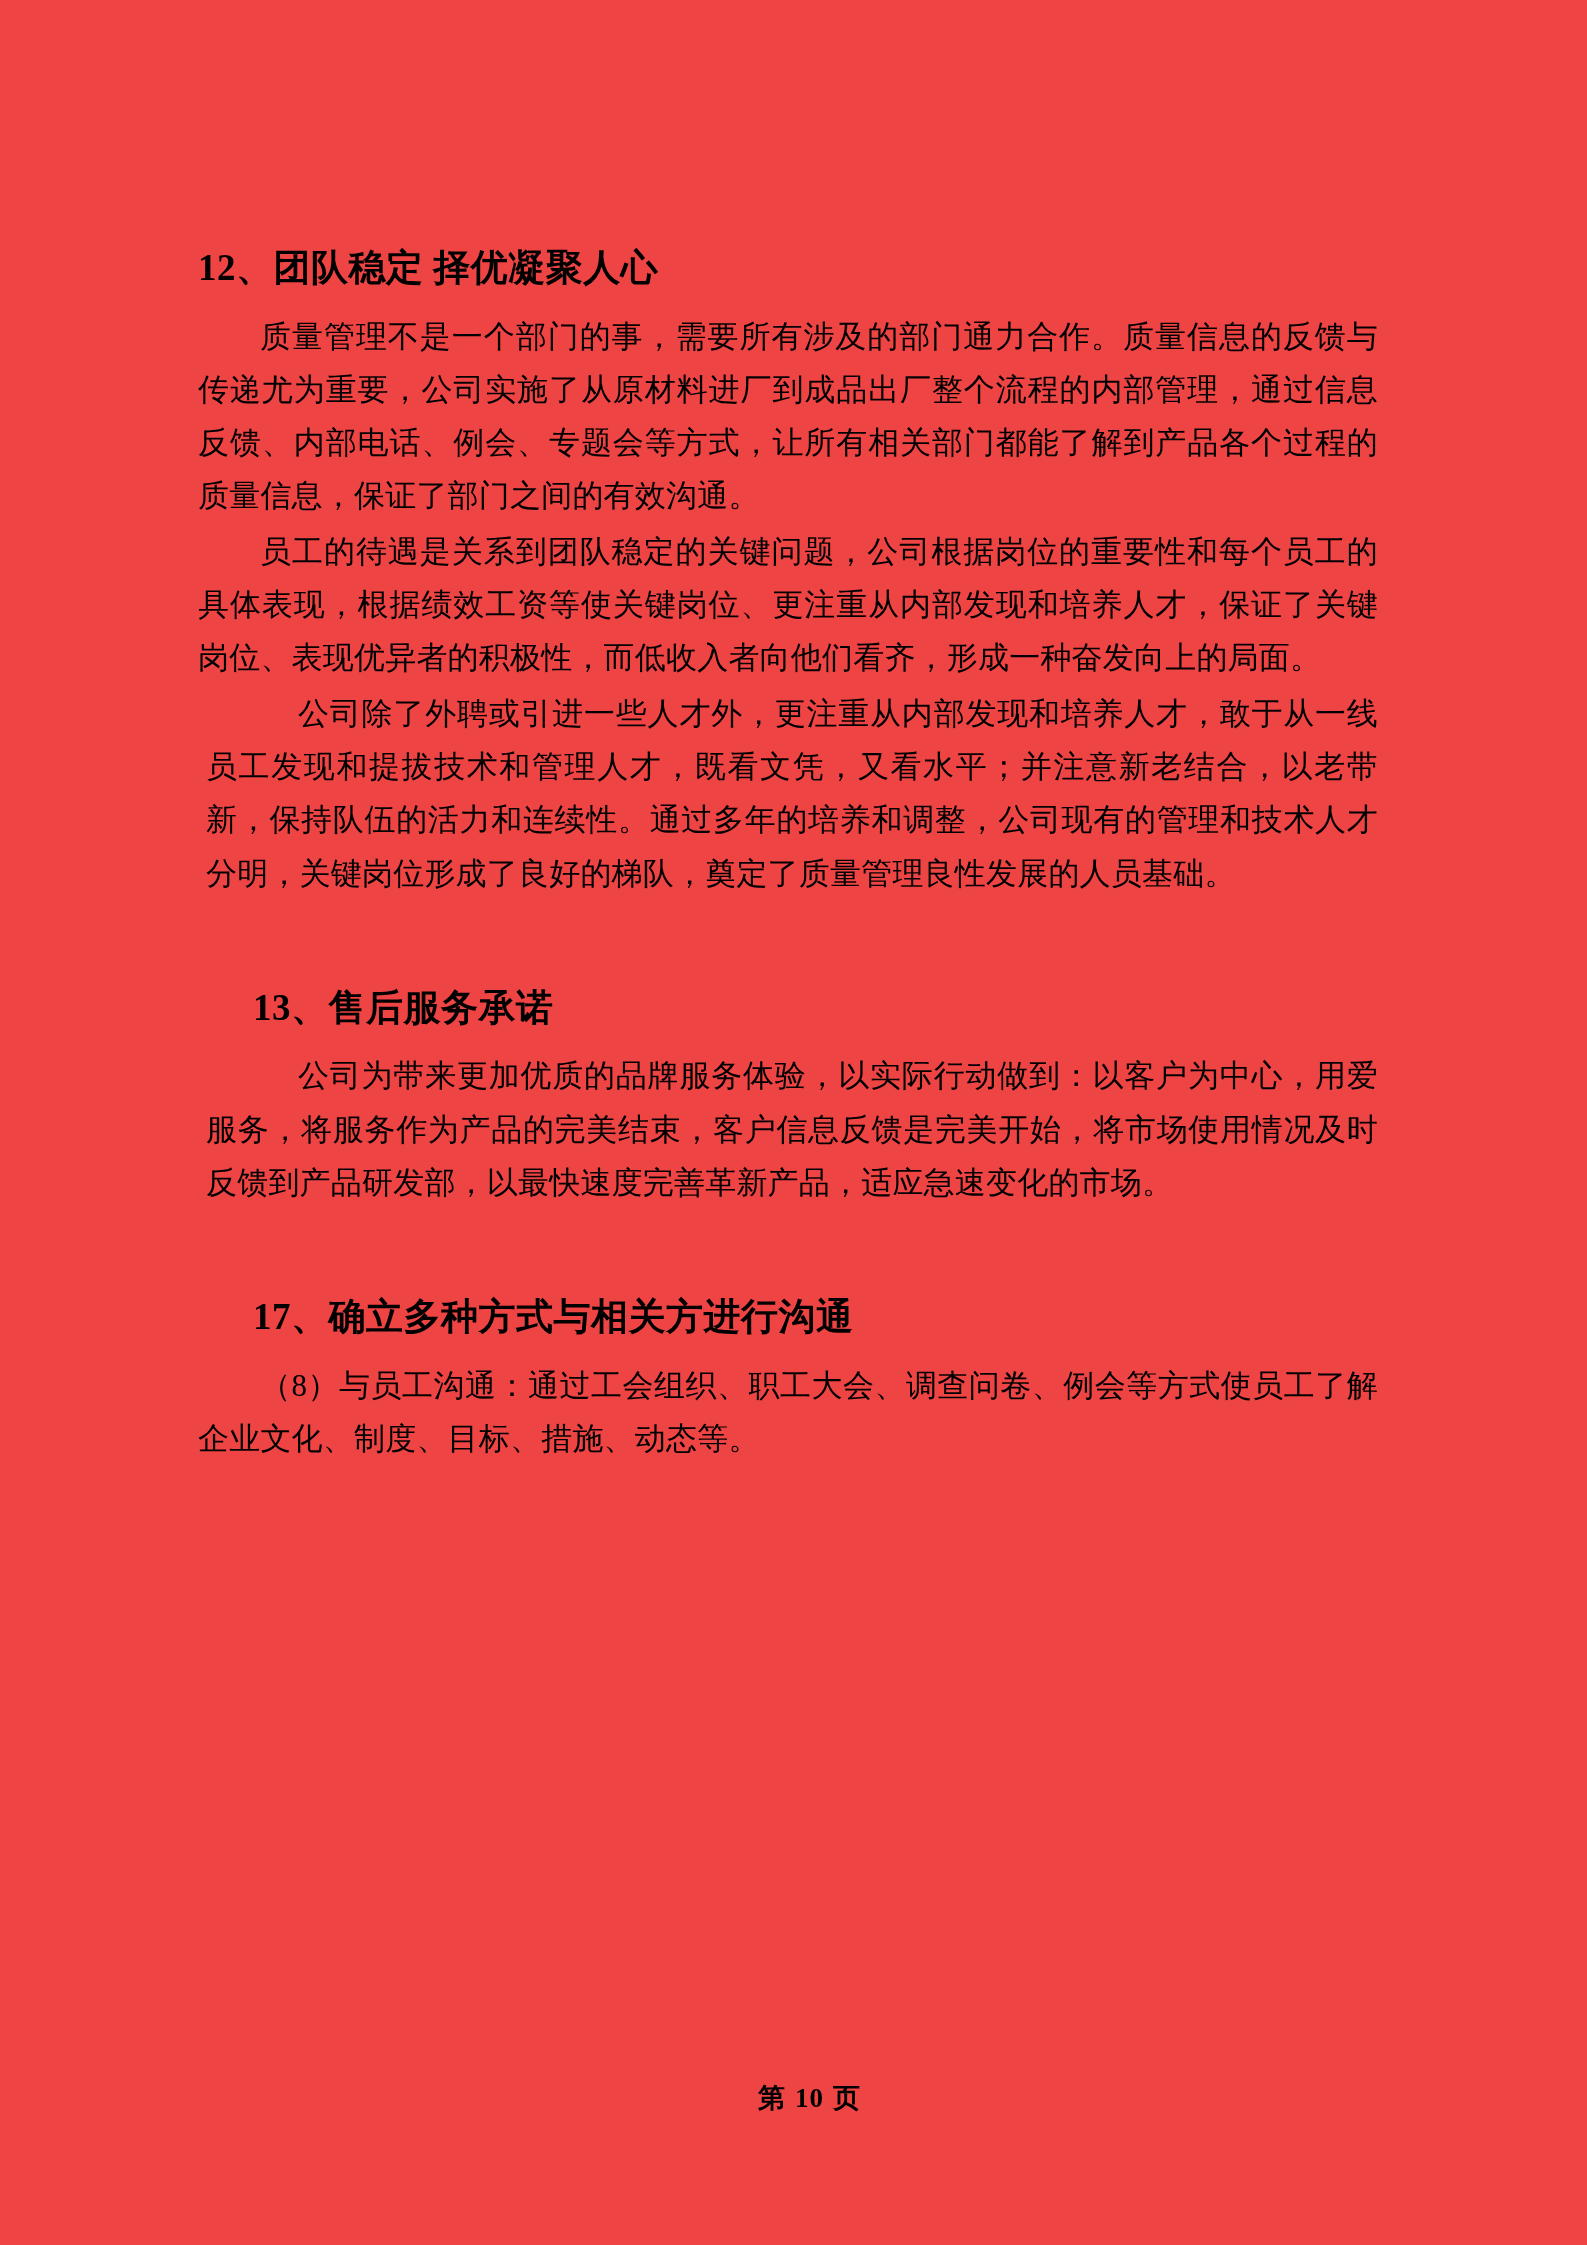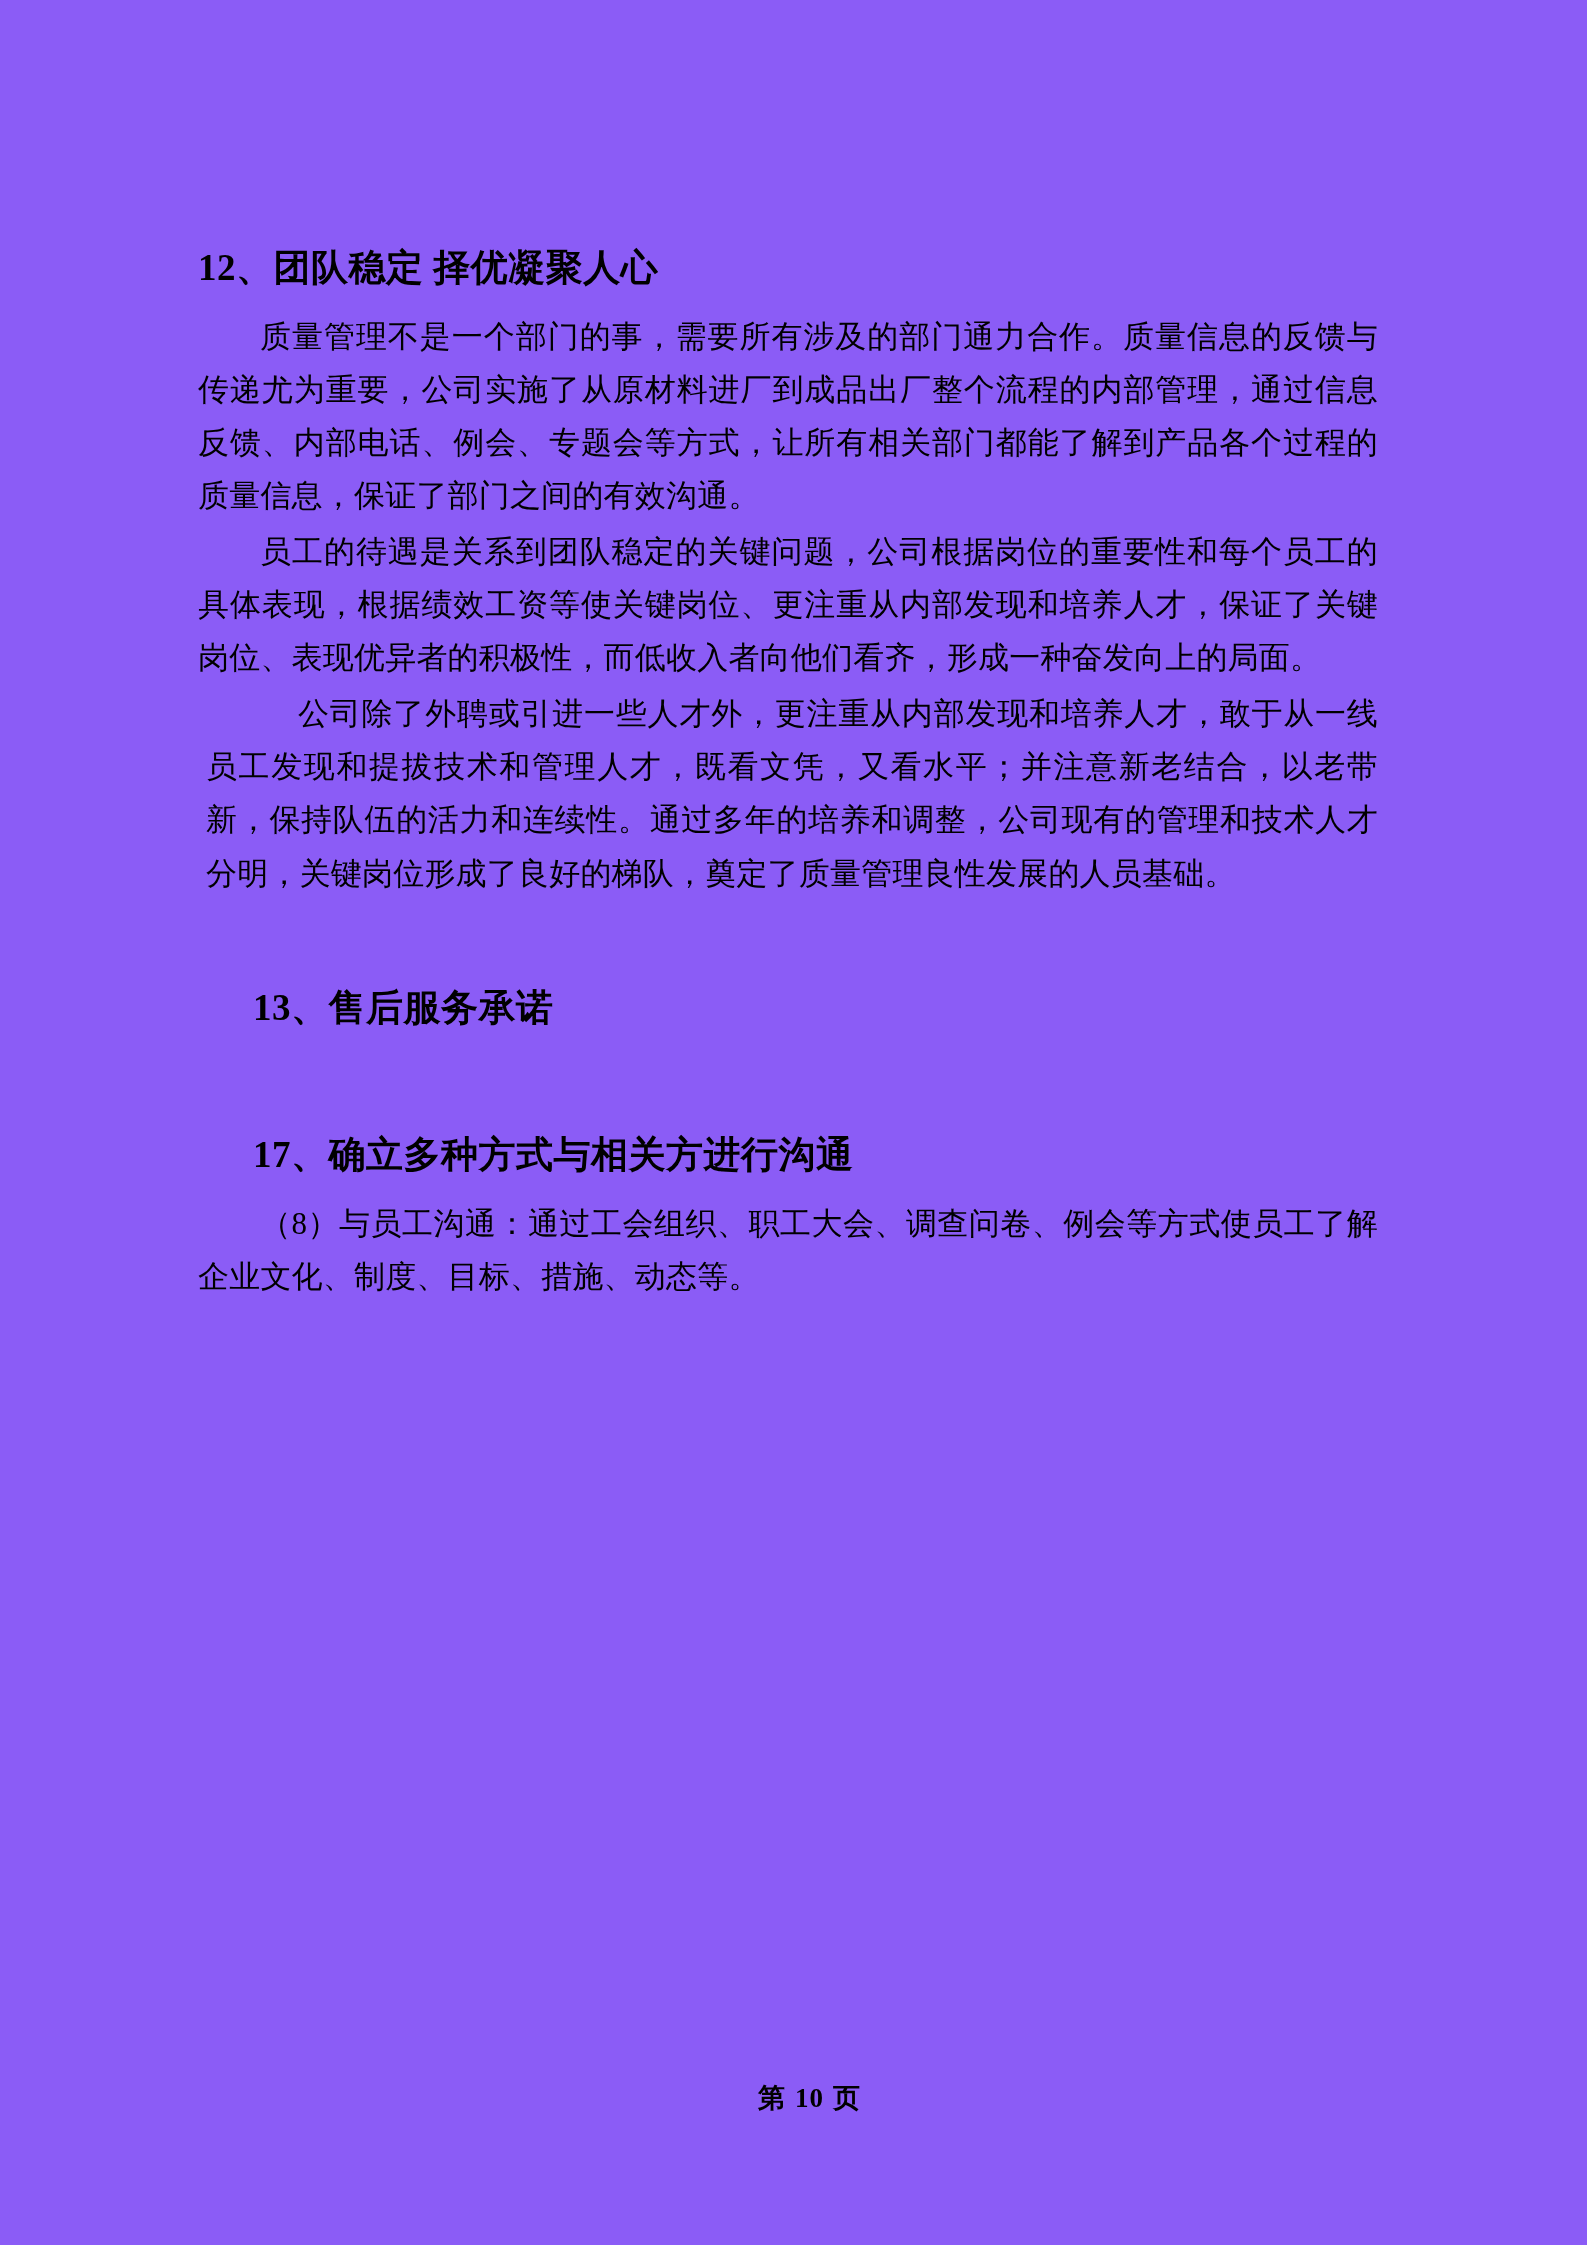--- a/index.html
+++ b/index.html
@@ -9,21 +9,21 @@
   }
   body {
     font-family: "Liberation Serif", "DejaVu Serif", serif;
     color: #000000;
   }
   .page {
     position: relative;
     width: 1587px;
     height: 2245px;
     margin: 0 auto;
-    background: #8b5cf6;
+    background: #ef4444;
     box-sizing: border-box;
     overflow: hidden;
   }
   .content {
     position: absolute;
     left: 198px;
     top: 240px;
     width: 1180px;
   }
   h1.section-heading {
@@ -78,20 +78,21 @@
   <div class="content">
 
     <h1 class="section-heading">12、团队稳定  择优凝聚人心</h1>
     <p class="body-text">质量管理不是一个部门的事，需要所有涉及的部门通力合作。质量信息的反馈与传递尤为重要，公司实施了从原材料进厂到成品出厂整个流程的内部管理，通过信息反馈、内部电话、例会、专题会等方式，让所有相关部门都能了解到产品各个过程的质量信息，保证了部门之间的有效沟通。</p>
     <p class="body-text">员工的待遇是关系到团队稳定的关键问题，公司根据岗位的重要性和每个员工的具体表现，根据绩效工资等使关键岗位、更注重从内部发现和培养人才，保证了关键岗位、表现优异者的积极性，而低收入者向他们看齐，形成一种奋发向上的局面。</p>
     <p class="body-text indent-big">公司除了外聘或引进一些人才外，更注重从内部发现和培养人才，敢于从一线员工发现和提拔技术和管理人才，既看文凭，又看水平；并注意新老结合，以老带新，保持队伍的活力和连续性。通过多年的培养和调整，公司现有的管理和技术人才分明，关键岗位形成了良好的梯队，奠定了质量管理良性发展的人员基础。</p>
 
     <div class="gap-large"></div>
 
     <h1 class="section-heading centered-ish">13、售后服务承诺</h1>
+    <p class="body-text indent-big">公司为带来更加优质的品牌服务体验，以实际行动做到：以客户为中心，用爱服务，将服务作为产品的完美结束，客户信息反馈是完美开始，将市场使用情况及时反馈到产品研发部，以最快速度完善革新产品，适应急速变化的市场。</p>
 
     <div class="gap-large"></div>
 
     <h1 class="section-heading centered-ish">17、确立多种方式与相关方进行沟通</h1>
     <p class="body-text">（8）与员工沟通：通过工会组织、职工大会、调查问卷、例会等方式使员工了解企业文化、制度、目标、措施、动态等。</p>
 
   </div>
 
   <div class="footer">
     <span>第</span><span class="pagenum">10</span><span>页</span>

